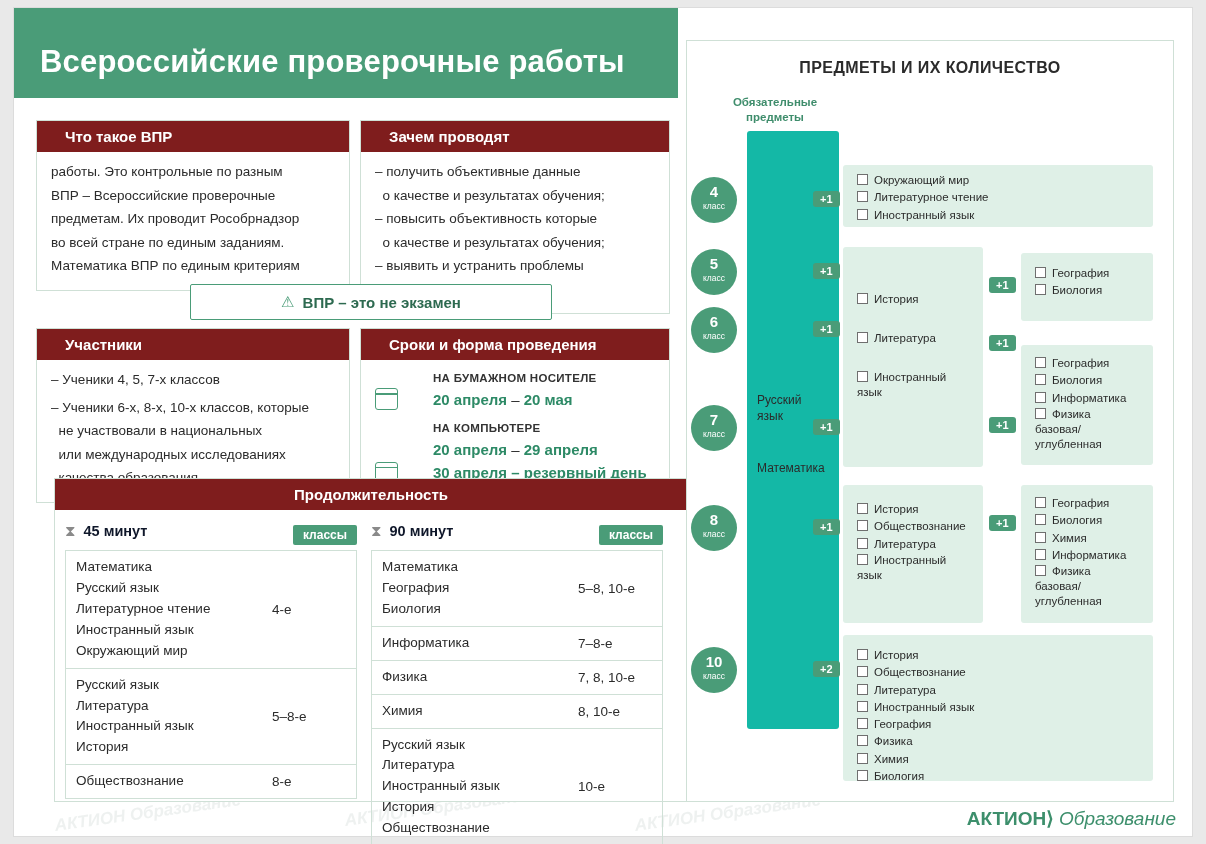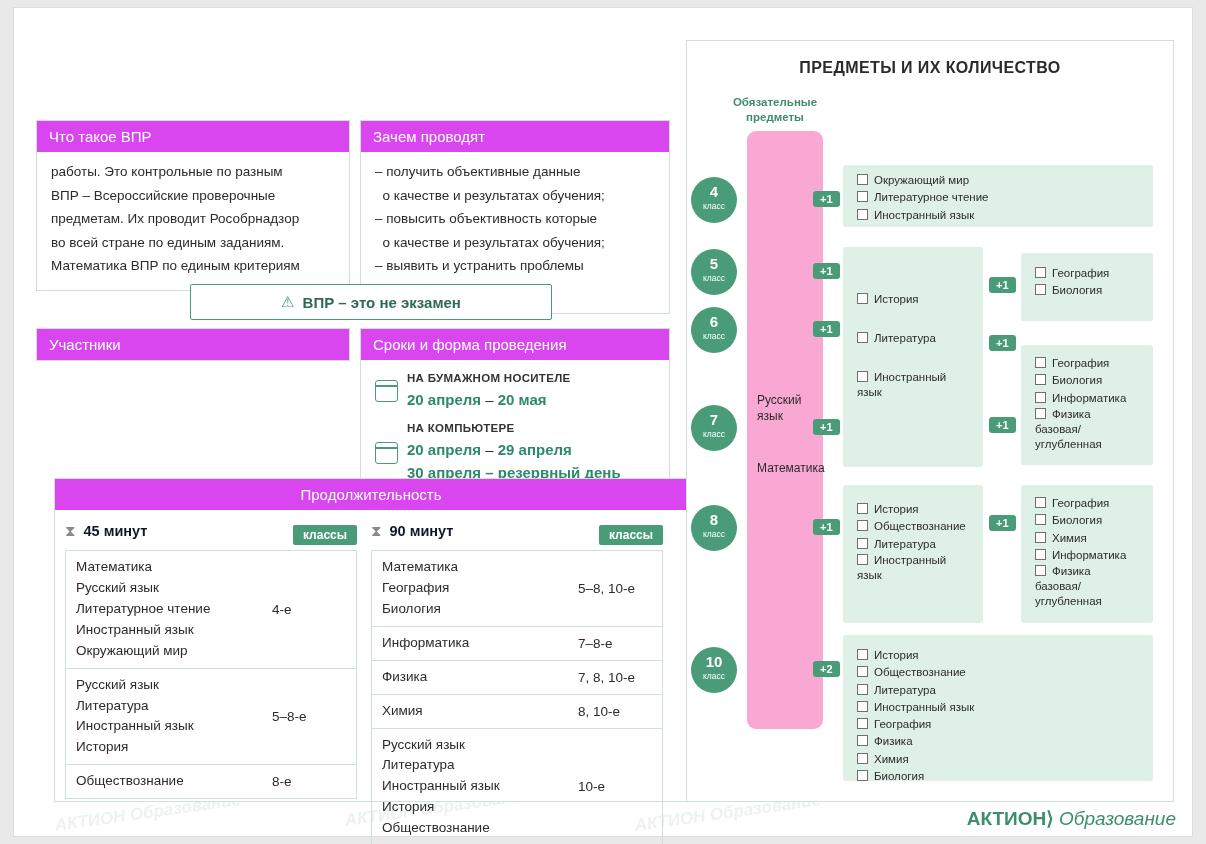--- a/index.html
+++ b/index.html
@@ -19,38 +19,38 @@
     position:absolute;left:0;top:0;width:664px;height:90px;
     background:#4a9c78;
   }
   .header-title{
     position:absolute;left:26px;top:36px;
     color:#ffffff;font-size:31px;font-weight:bold;letter-spacing:.2px;
   }
   
   .card{position:absolute;background:#ffffff;border:1px solid #cfe0d6;}
   .card-head{
-    background:#d946ef;color:#fff;font-weight:normal;font-size:15px;
-    padding:7px 12px;
+    background:#7f1d1d;color:#fff;font-weight:bold;font-size:15px;
+    padding:7px 28px;
   }
   .card-body{padding:10px 14px;font-size:13.5px;color:#2b2b2b;line-height:1.45;}
   .card-body p{margin:0 0 4px 0;}
   
   #what{left:22px;top:112px;width:312px;}
   #why{left:346px;top:112px;width:308px;}
   #notexam{
     position:absolute;left:176px;top:276px;width:360px;height:34px;
     border:1px solid #4a9c78;background:#fff;border-radius:2px;
     display:flex;align-items:center;justify-content:center;
   }
   #notexam .warn{margin-right:8px;font-size:15px;color:#4a9c78;}
   #notexam .txt{font-size:15px;font-weight:bold;color:#2d6a50;}
   #participants{left:22px;top:320px;width:312px;}
   #terms{left:346px;top:320px;width:308px;}
-  .term-row{display:flex;align-items:center;margin-bottom:10px;}
+  .term-row{display:flex;align-items:flex-end;margin-bottom:10px;gap:26px;}
   .cal-icon{
     width:21px;height:20px;border:1.6px solid #4a9c78;border-radius:3px;
     margin-right:9px;margin-top:2px;position:relative;flex:none;
   }
   .cal-icon:before{
     content:"";position:absolute;left:0;top:4px;width:100%;height:1.6px;background:#4a9c78;
   }
   .term-label{font-size:11.5px;font-weight:bold;color:#333;letter-spacing:.3px;}
   .term-date{font-size:15px;font-weight:bold;color:#2d8a66;margin-top:2px;}
   .term-date .dash{color:#333;font-weight:normal;}
@@ -85,22 +85,22 @@
   .col-oblig-head{
     position:absolute;left:36px;top:8px;width:104px;text-align:center;
     font-size:11.5px;font-weight:bold;color:#3f8d6c;line-height:1.3;
   }
   .rand-head-box{
     position:absolute;left:148px;top:0px;width:322px;height:30px;
     background:#dff0e7;display:flex;align-items:center;justify-content:center;
     font-size:12.5px;font-weight:bold;color:#2d6a50;
   }
   .oblig-col{
-    position:absolute;left:60px;top:44px;width:76px;height:598px;
-    background:#f9a8d4;border-radius:9px;
+    position:absolute;left:60px;top:44px;width:92px;height:598px;
+    background:#14b8a6;border-radius:3px;
   }
   .oblig-col span{
     position:absolute;left:10px;font-size:12px;color:#2b2b2b;line-height:1.3;
   }
   .grade{
     position:absolute;width:46px;height:46px;border-radius:50%;
     background:#4a9c78;color:#fff;text-align:center;
   }
   .grade b{display:block;font-size:15px;margin-top:7px;line-height:1;}
   .grade i{display:block;font-size:8.5px;font-style:normal;margin-top:2px;}
@@ -126,20 +126,23 @@
 </head>
 <body>
 
 <div class="page">
 
   <div class="wm" style="left:60px;top:250px;transform:rotate(-8deg);">АКТИОН Образование</div>
   <div class="wm" style="left:330px;top:790px;transform:rotate(-8deg);">АКТИОН Образование</div>
   <div class="wm" style="left:620px;top:795px;transform:rotate(-8deg);">АКТИОН Образование</div>
   <div class="wm" style="left:40px;top:795px;transform:rotate(-8deg);">АКТИОН Образование</div>
 
+  <div class="header">
+    <div class="header-title">Всероссийские проверочные работы</div>
+  </div>
 
   <div class="card" id="what">
     <div class="card-head">Что такое ВПР</div>
     <div class="card-body">
       <p>работы. Это контрольные по разным</p>
       <p>ВПР – Всероссийские проверочные</p>
       <p>предметам. Их проводит Рособрнадзор</p>
       <p>во всей стране по единым заданиям.</p>
       <p>Математика ВПР по единым критериям</p>
     </div>
@@ -157,20 +160,27 @@
     </div>
   </div>
 
   <div id="notexam">
     <span class="warn">⚠</span>
     <span class="txt">ВПР – это не экзамен</span>
   </div>
 
   <div class="card" id="participants">
     <div class="card-head">Участники</div>
+    <div class="card-body">
+      <p style="white-space:pre;margin-bottom:8px;">– Ученики 4, 5, 7-х классов</p>
+      <p style="white-space:pre">– Ученики 6-х, 8-х, 10-х классов, которые</p>
+      <p style="white-space:pre">  не участвовали в национальных</p>
+      <p style="white-space:pre">  или международных исследованиях</p>
+      <p style="white-space:pre">  качества образования</p>
+    </div>
   </div>
 
   <div class="card" id="terms">
     <div class="card-head">Сроки и форма проведения</div>
     <div class="card-body">
       <div class="term-row">
         <div class="cal-icon"></div>
         <div>
           <div class="term-label">НА БУМАЖНОМ НОСИТЕЛЕ</div>
           <div class="term-date">

